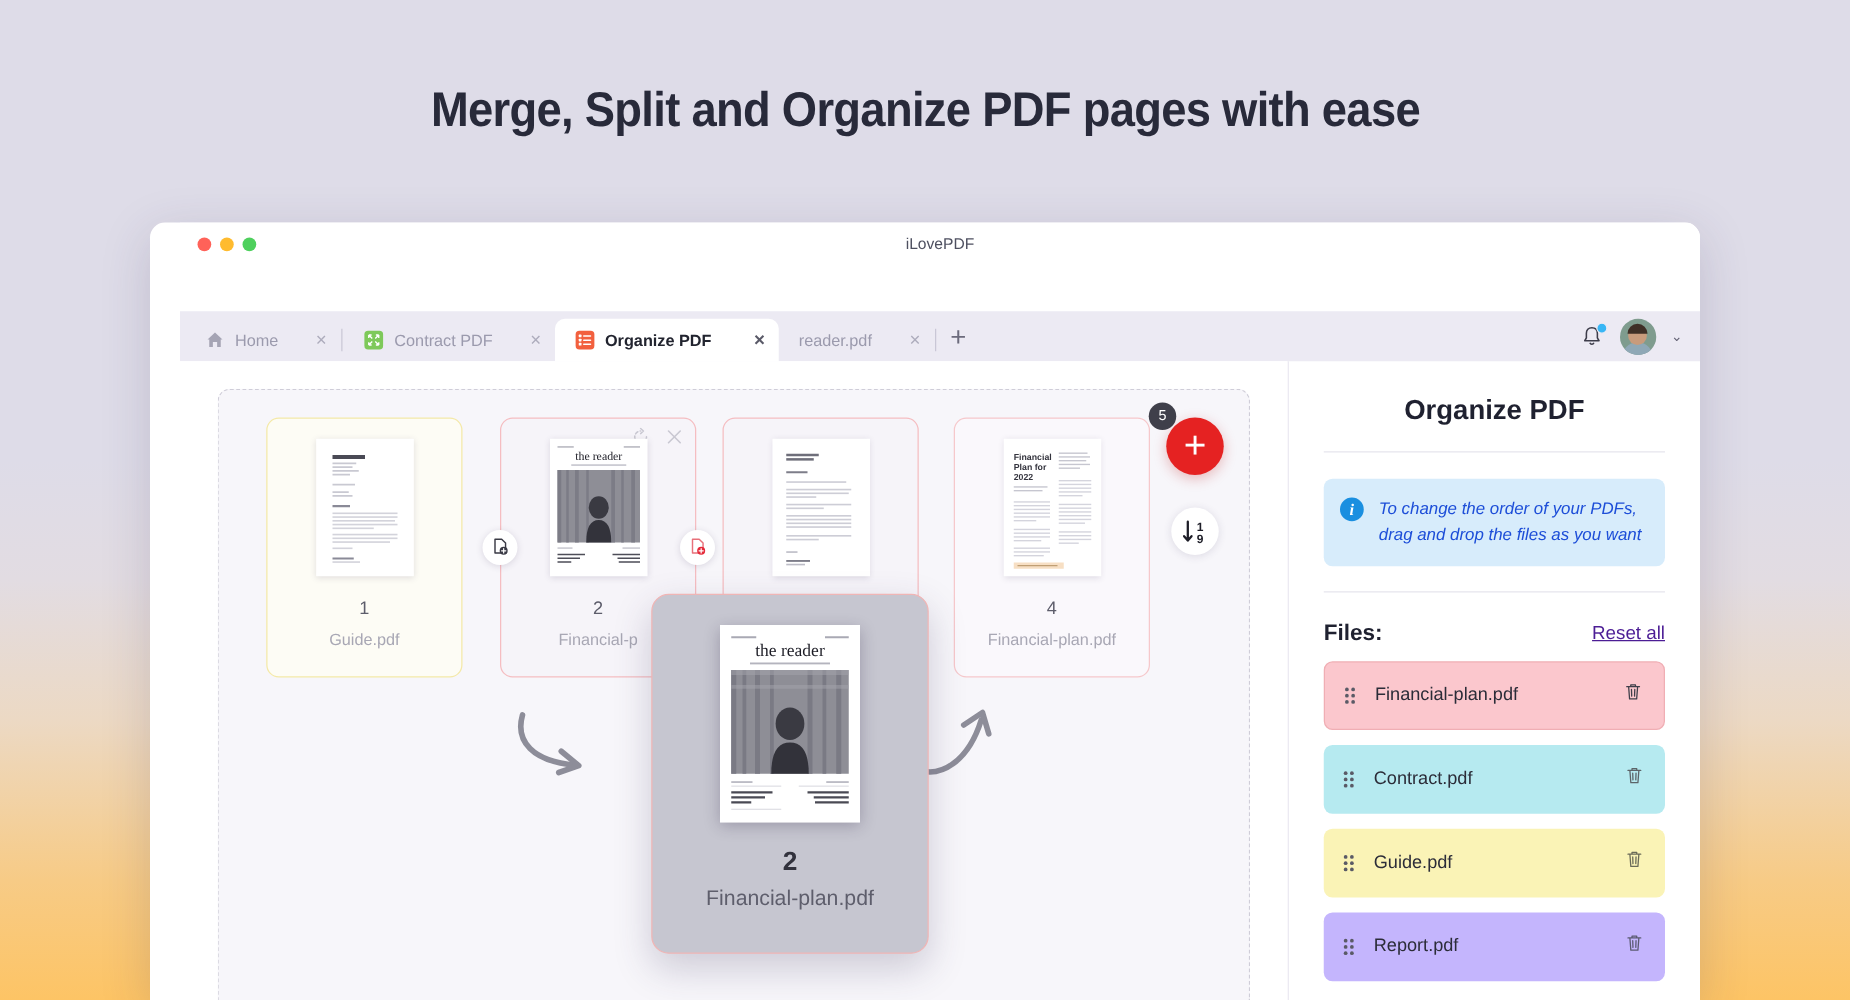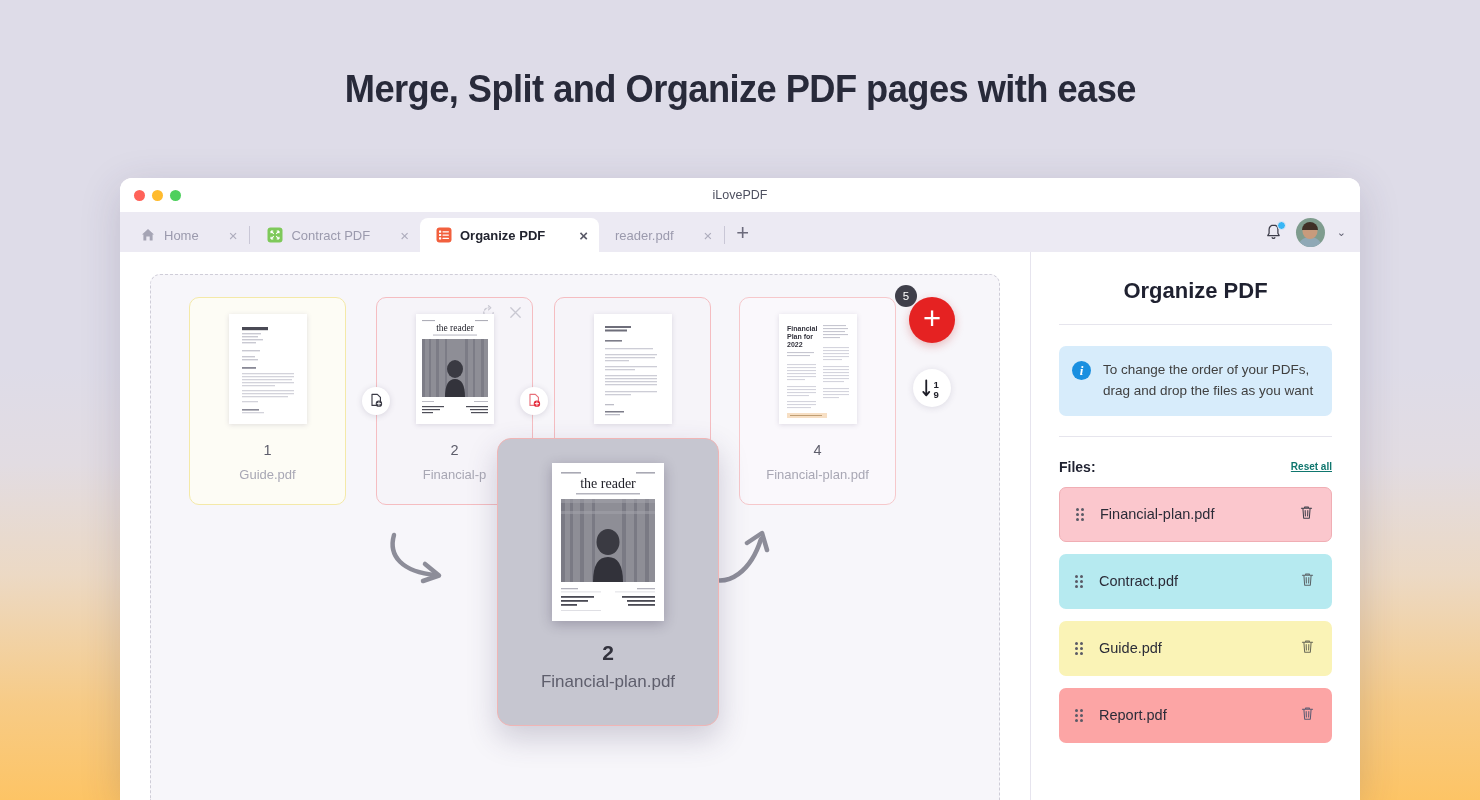--- a/index.html
+++ b/index.html
@@ -41,20 +41,21 @@
     left: 120px;
     top: 178px;
     width: 1240px;
     height: 622px;
     background: #ffffff;
     border-radius: 12px 12px 0 0;
     box-shadow: 0 10px 40px rgba(60,50,90,0.18);
     overflow: hidden;
     display: flex;
     flex-direction: column;
+    padding-left: 24px;
   }
 
   
   .titlebar {
     height: 34px;
     background: #ffffff;
     display: flex;
     align-items: center;
     position: relative;
     flex: none;
@@ -74,20 +75,21 @@
 
   
   .tabbar {
     height: 40px;
     background: #eceaf3;
     display: flex;
     align-items: flex-end;
     padding-left: 4px;
     flex: none;
     position: relative;
+    margin-top: 37px;
   }
   .tab {
     height: 34px;
     display: flex;
     align-items: center;
     gap: 8px;
     padding: 0 11px 0 16px;
     font-size: 13px;
     color: #9b9aad;
     border-radius: 8px 8px 0 0;
@@ -322,30 +324,30 @@
     align-items: flex-start;
   }
   .info-icon {
     width: 19px; height: 19px; border-radius: 50%;
     background: #1a8fe0; color: #fff;
     font-size: 13px; font-weight: bold; font-style: italic;
     display: flex; align-items: center; justify-content: center;
     flex: none; margin-top: 1px;
     font-family: "Liberation Serif", serif;
   }
-  .info-text { font-size: 13.5px; color: #404040; line-height: 1.55; }
+  .info-text { font-size: 13.5px; color: #1d4ed8; line-height: 1.55; font-style: italic; }
 
   .files-row {
     margin-top: 22px;
     display: flex; align-items: center; justify-content: space-between;
   }
-  .files-label { font-size: 14px; font-weight: bold; color: #1f2130; }
+  .files-label { font-size: 18px; font-weight: bold; color: #1f2130; }
   .reset-all {
-    font-size: 10px; color: #0f766e;
-    text-decoration: underline; font-weight: bold;
+    font-size: 15px; color: #4c1d95;
+    text-decoration: underline; font-weight: normal;
   }
 
   .file-item {
     margin-top: 12px;
     height: 55px;
     border-radius: 7px;
     display: flex; align-items: center;
     padding: 0 16px 0 16px;
     gap: 14px;
   }
@@ -354,21 +356,21 @@
   .grip i {
     width: 3px; height: 3px; border-radius: 50%;
     background: #5a5a66; display: block;
   }
   .file-name { flex: 1; font-size: 14.5px; color: #2b2c38; }
   .trash { flex: none; }
 
   .c-red   { background: #fbc7cd; }
   .c-blue  { background: #b6eaf0; }
   .c-yel   { background: #faf3b6; }
-  .c-purp  { background: #fca5a5; }
+  .c-purp  { background: #c4b5fd; }
 </style>
 </head>
 <body>
 
 <div class="hero">
   <div class="hero-title">Merge, Split and Organize PDF pages with ease</div>
 </div>
 
 <div class="window">
 

